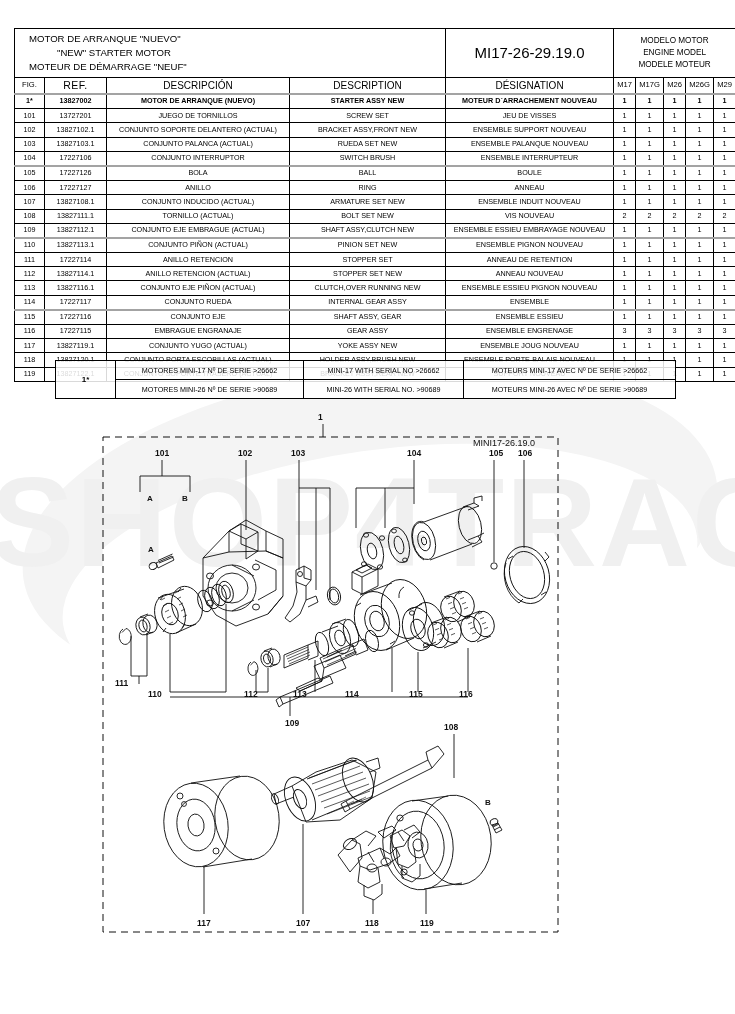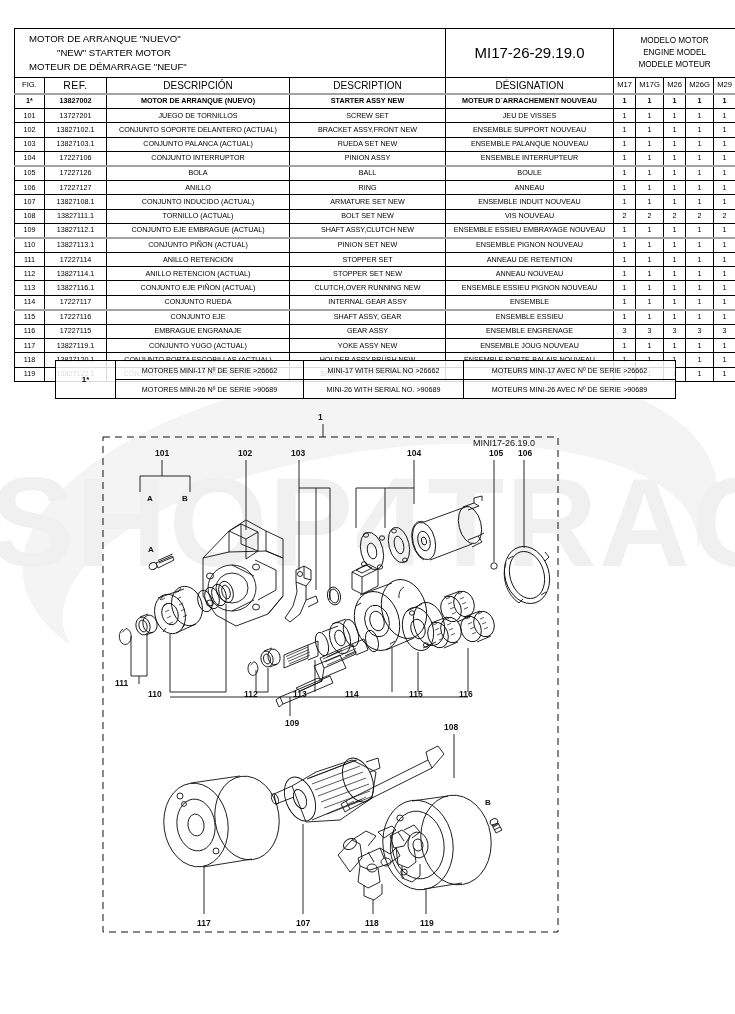--- a/index.html
+++ b/index.html
@@ -237,21 +237,21 @@
           <td class="">1</td>
           <td class="">1</td>
           <td class="">1</td>
           <td class="">1</td>
           <td class="">1</td>
         </tr>
         <tr class="group-end">
           <td class="fig">104</td>
           <td class="ref">17227106</td>
           <td class="desc">CONJUNTO INTERRUPTOR</td>
-          <td class="desc">PINION ASSY</td>
+          <td class="desc">SWITCH BRUSH</td>
           <td class="desc">ENSEMBLE INTERRUPTEUR</td>
           <td class="">1</td>
           <td class="">1</td>
           <td class="">1</td>
           <td class="">1</td>
           <td class="">1</td>
         </tr>
         <tr>
           <td class="fig">105</td>
           <td class="ref">17227126</td>

